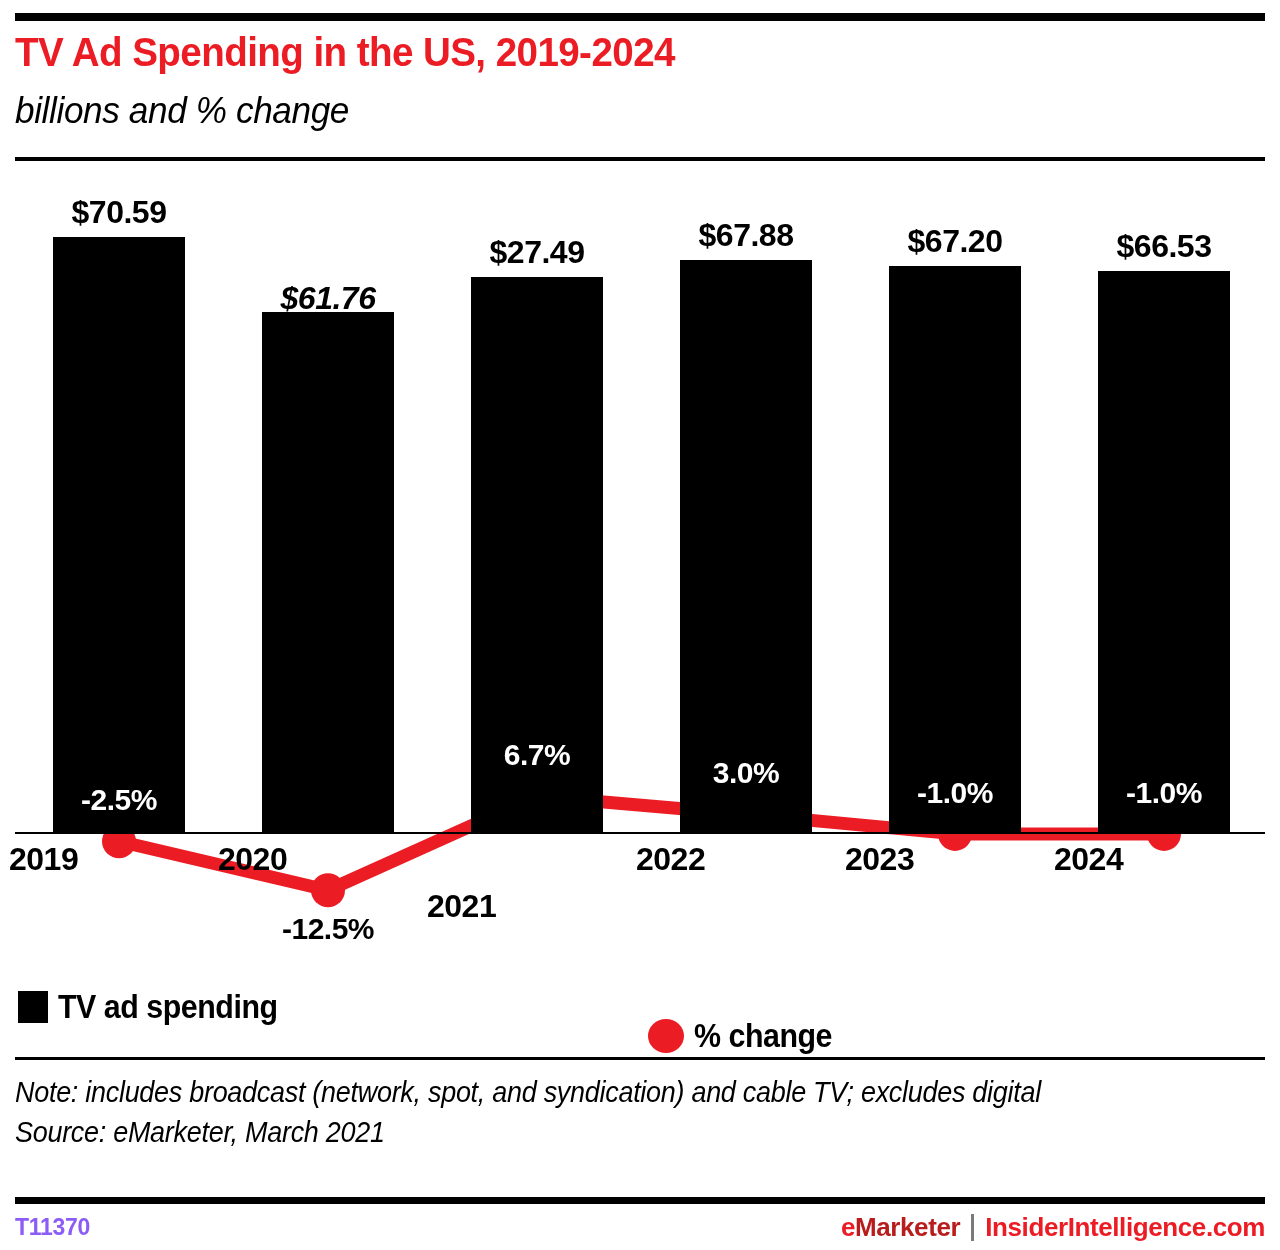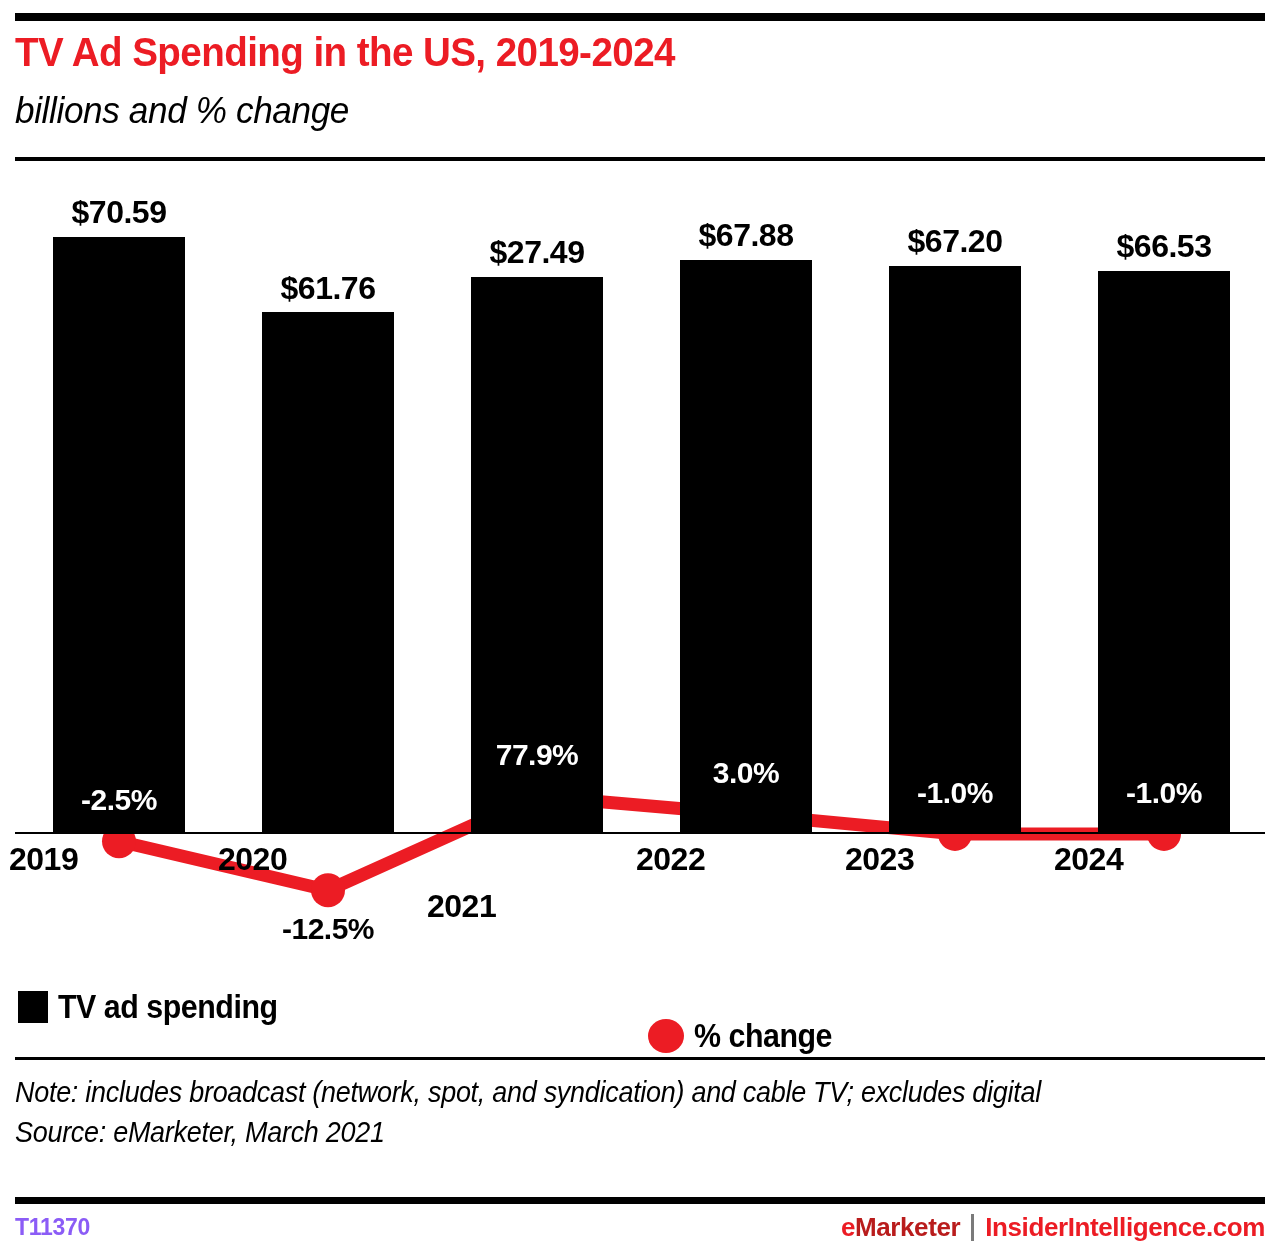--- a/index.html
+++ b/index.html
@@ -223,26 +223,26 @@
         <circle cx="746" cy="814.3" r="17" fill="#EC1C24"></circle>
         <circle cx="955" cy="833.9" r="17" fill="#EC1C24"></circle>
         <circle cx="1164" cy="833.9" r="17" fill="#EC1C24"></circle>
       </svg>
     <div class="axis-line"></div>
   <div class="bar" style="left: 53px; top: 237.079px; width: 132px; height: 595.921px; background: rgb(0, 0, 0);"></div>
       <div class="bar-label" style="left: 9px; top: 194.079px; width: 220px;">$70.59</div>
       <div class="pct-label" style="left: 9px; top: 783.25px; width: 220px;">-2.5%</div>
       <div class="year-label" style="left: 9px; top: 841px; width: 220px;">2019</div>
       <div class="bar" style="left: 262px; top: 311.622px; width: 132px; height: 521.378px; background: rgb(0, 0, 0);"></div>
-      <div class="bar-label" style="left: 218px; top: 270px; width: 220px;">$61.76</div>
+      <div class="bar-label" style="left: 218px; top: 280px; width: 220px; font-style: italic;">$61.76</div>
       <div class="pct-label outside" style="left: 218px; top: 912.25px; width: 220px;">-12.5%</div>
       <div class="year-label" style="left: 218px; top: 841px; width: 220px;">2020</div>
       <div class="bar" style="left: 471px; top: 276.672px; width: 132px; height: 556.328px; background: rgb(0, 0, 0);"></div>
       <div class="bar-label" style="left: 427px; top: 233.672px; width: 220px;">$27.49</div>
-      <div class="pct-label" style="left: 427px; top: 738.17px; width: 220px;">77.9%</div>
+      <div class="pct-label" style="left: 427px; top: 738.17px; width: 220px;">6.7%</div>
       <div class="year-label" style="left: 427px; top: 841px; width: 220px; margin-top: 47px;">2021</div>
       <div class="bar" style="left: 680px; top: 259.957px; width: 132px; height: 573.043px; background: rgb(0, 0, 0);"></div>
       <div class="bar-label" style="left: 636px; top: 216.957px; width: 220px;">$67.88</div>
       <div class="pct-label" style="left: 636px; top: 756.3px; width: 220px;">3.0%</div>
       <div class="year-label" style="left: 636px; top: 841px; width: 220px;">2022</div>
       <div class="bar" style="left: 889px; top: 265.698px; width: 132px; height: 567.302px; background: rgb(0, 0, 0);"></div>
       <div class="bar-label" style="left: 845px; top: 222.698px; width: 220px;">$67.20</div>
       <div class="pct-label" style="left: 845px; top: 775.9px; width: 220px;">-1.0%</div>
       <div class="year-label" style="left: 845px; top: 841px; width: 220px;">2023</div>
       <div class="bar" style="left: 1098px; top: 271.354px; width: 132px; height: 561.646px; background: rgb(0, 0, 0);"></div>

